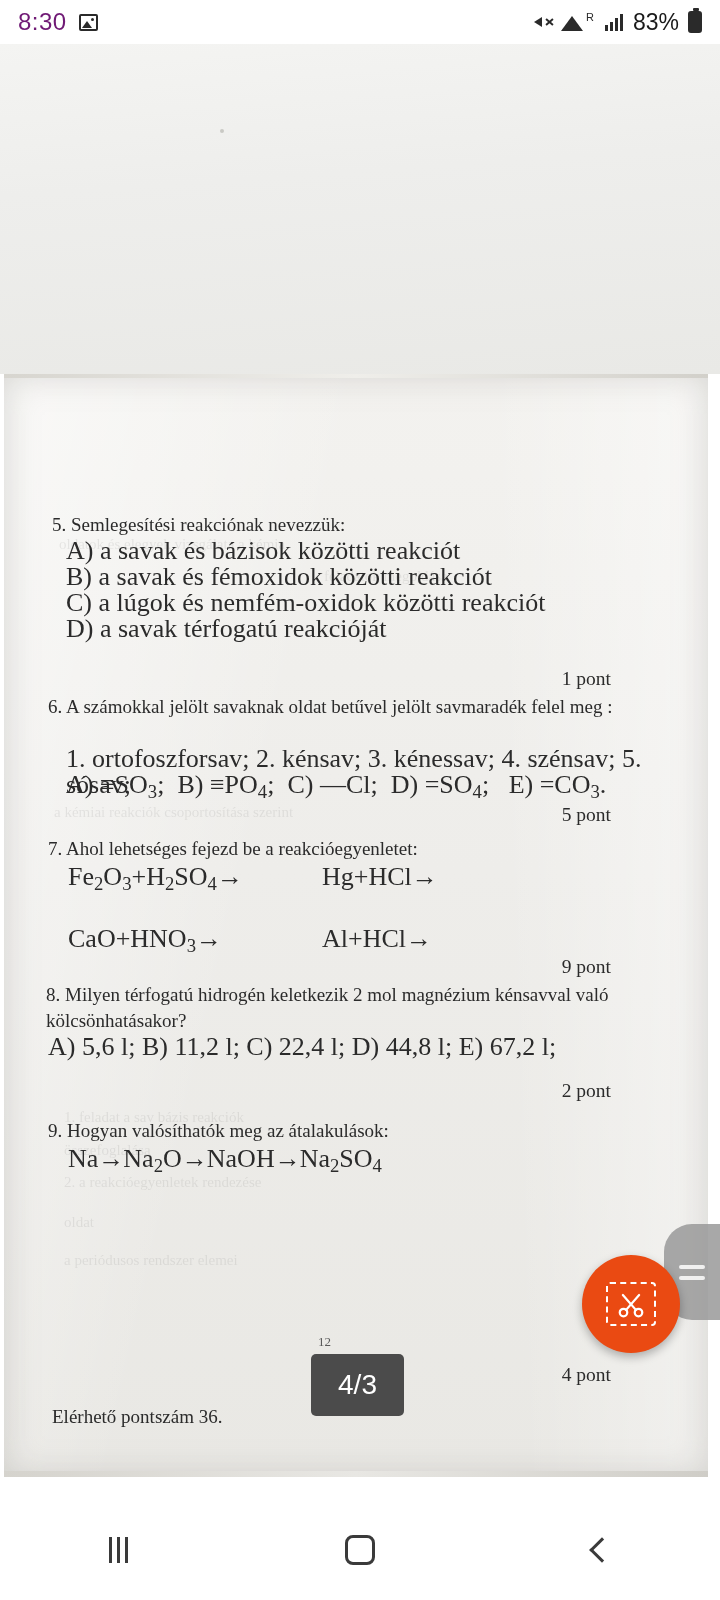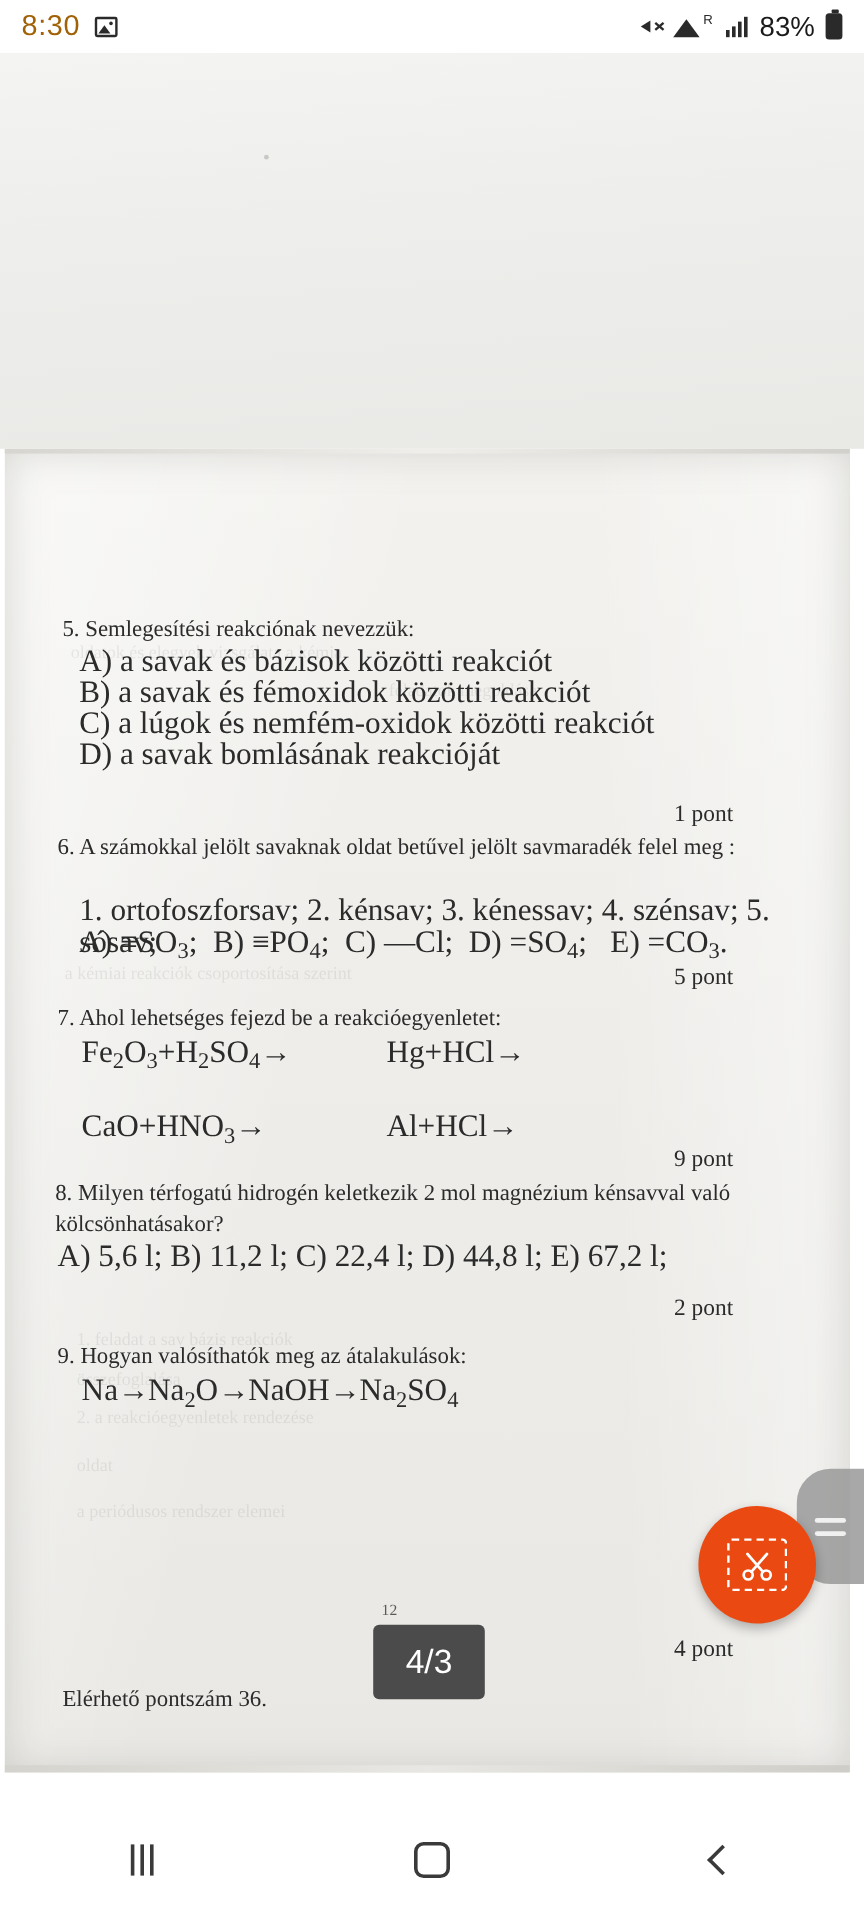--- a/index.html
+++ b/index.html
@@ -19,21 +19,21 @@
   
   .statusbar {
     position: absolute; top: 0; left: 0;
     width: 720px; height: 44px;
     background: #ffffff;
     display: flex; align-items: center;
     justify-content: space-between;
     padding: 0 18px;
   }
   .sb-left { display: flex; align-items: center; gap: 12px; }
-  .sb-clock { font-size: 24px; color: #a16207; letter-spacing: .5px; }
+  .sb-clock { font-size: 24px; color: #701a75; letter-spacing: .5px; }
   .sb-img-icon {
     width: 19px; height: 17px; border: 2px solid #2a2a2a; border-radius: 2px;
     position: relative; display: inline-block;
   }
   .sb-img-icon::before {
     content: ""; position: absolute; left: 1px; bottom: 1px;
     width: 0; height: 0;
     border-left: 5px solid transparent; border-right: 5px solid transparent;
     border-bottom: 7px solid #2a2a2a;
   }
@@ -231,21 +231,21 @@
 
       <div class="doc">
 
         <div class="q" style="left:48px; top:138px;">
           <span>5.</span>
           <span>Semlegesítési reakciónak nevezzük:</span>
         </div>
         <div class="sub" style="left:62px; top:164px;">A) a savak és bázisok közötti reakciót</div>
         <div class="sub" style="left:62px; top:190px;">B) a savak és fémoxidok közötti reakciót</div>
         <div class="sub" style="left:62px; top:216px;">C) a lúgok és nemfém-oxidok közötti reakciót</div>
-        <div class="sub" style="left:62px; top:242px;">D) a savak bomlásának reakcióját</div>
+        <div class="sub" style="left:62px; top:242px;">D) a savak térfogatú reakcióját</div>
         <div class="pts" style="top:294px;">1 pont</div>
 
         <div class="q" style="left:44px; top:320px; width:600px;">
           <span>6.</span>
           <span>A számokkal jelölt savaknak oldat betűvel jelölt savmaradék felel meg :</span>
         </div>
         <div class="sub" style="left:62px; top:372px;">1. ortofoszforsav;   2. kénsav;   3. kénessav;   4. szénsav;   5. sósav;</div>
         <div class="sub" style="left:62px; top:398px;">
           A) ≡SO<sub>3</sub>;&nbsp; B) ≡PO<sub>4</sub>;&nbsp; C) —Cl;&nbsp; D) =SO<sub>4</sub>;&nbsp;&nbsp; E) =CO<sub>3</sub>.
         </div>

